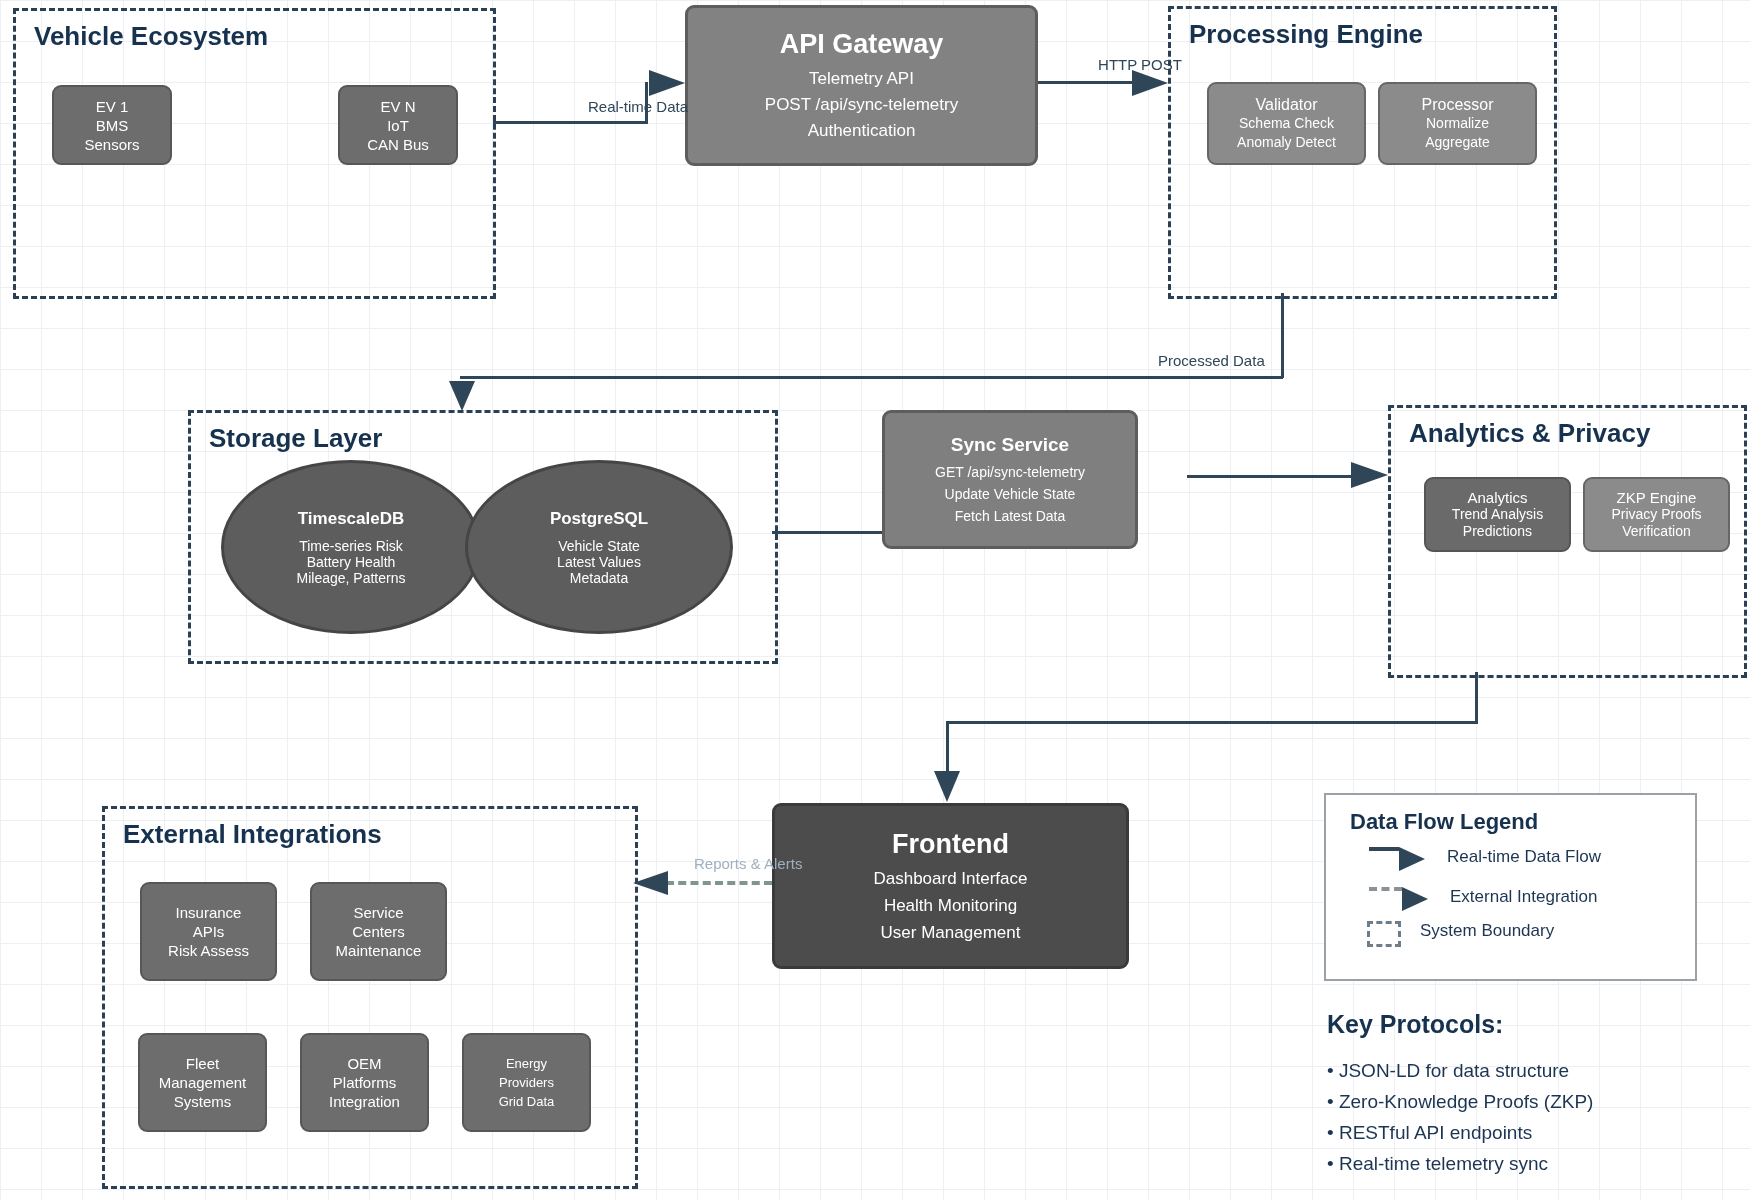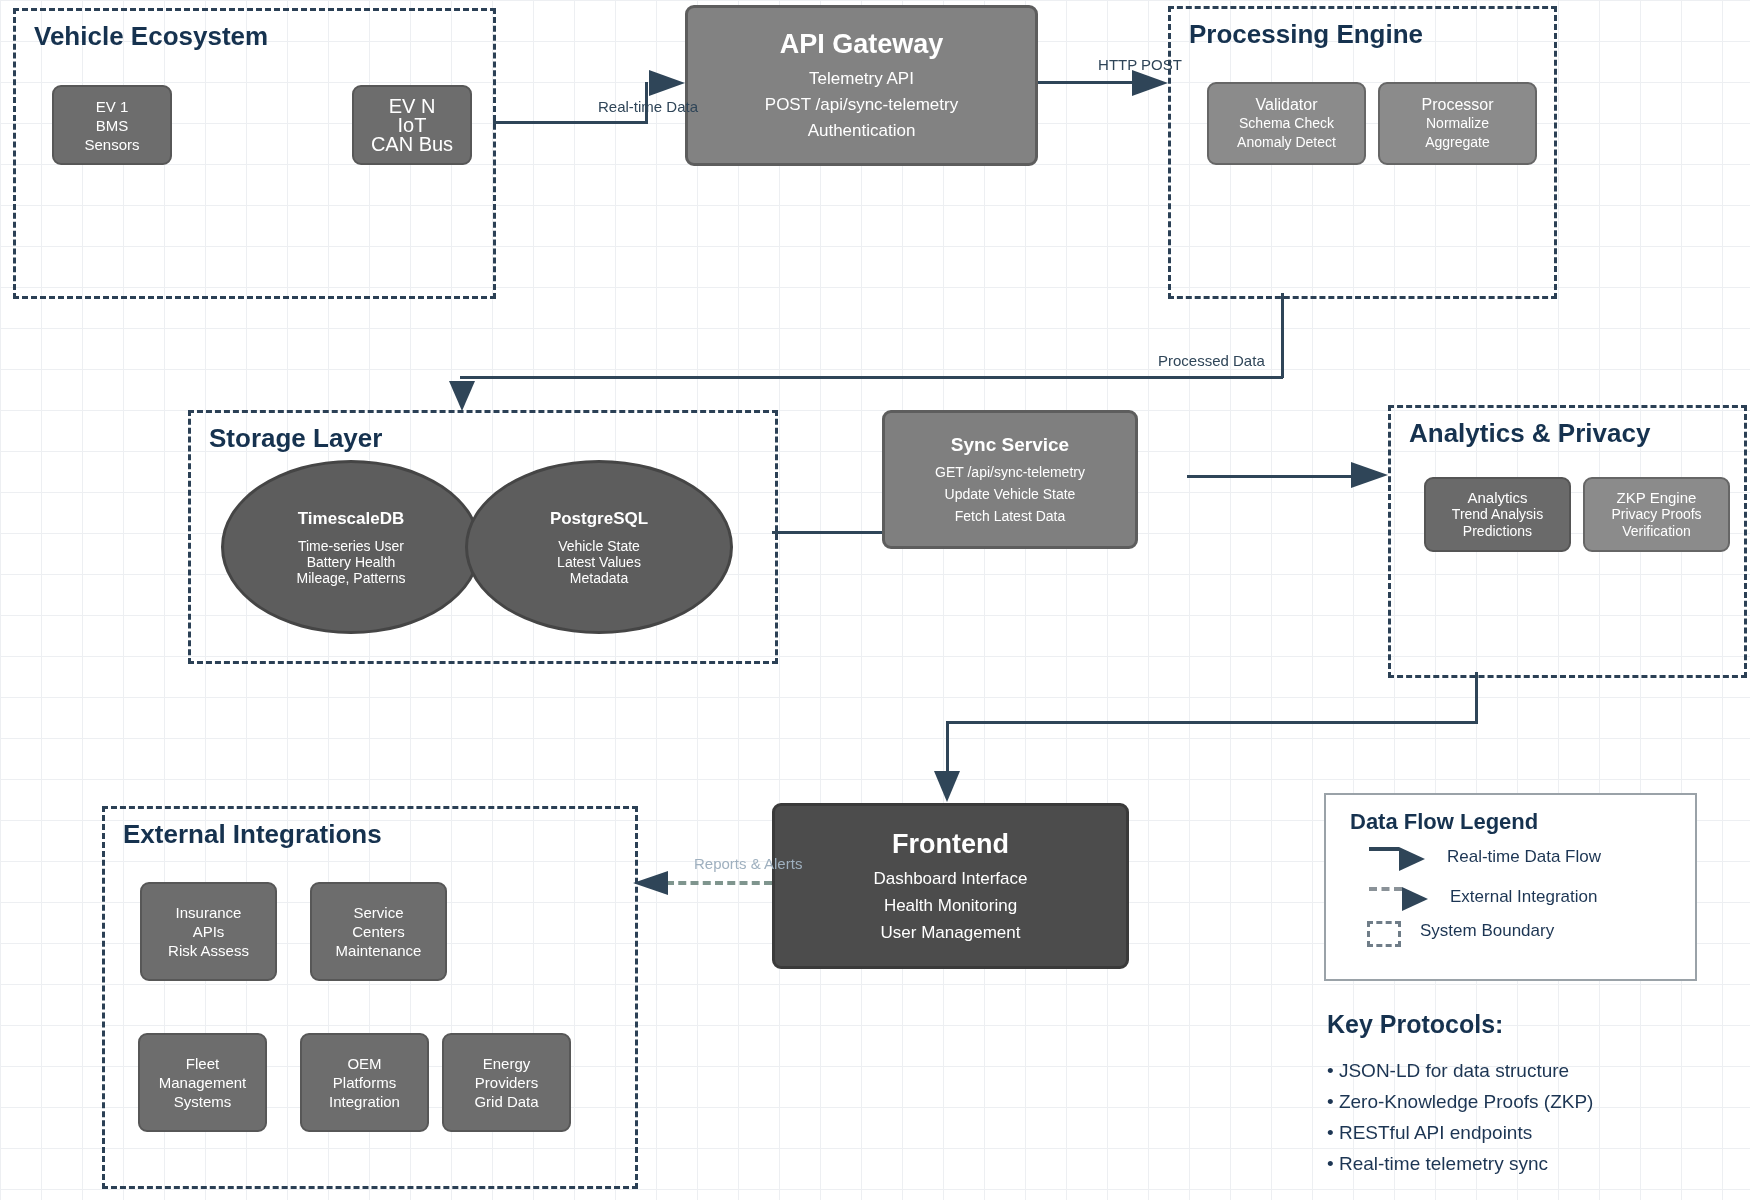--- a/index.html
+++ b/index.html
@@ -25,21 +25,21 @@
   .node{position:absolute;display:flex;flex-direction:column;align-items:center;justify-content:center;
         text-align:center;color:#ffffff;border-radius:9px;z-index:5;}
   .node .t{font-weight:bold;}
   .n-mid{background:#6d6d6d;border:2px solid #575757;}
   .n-light{background:#8b8b8b;border:2px solid #666666;}
   .n-dim{background:#6a6a6a;border:2px solid #555555;}
   .ellipse{border-radius:50%;background:#5d5d5d;border:3px solid #454545;}
 
   #n-ev1{left:52px;top:85px;width:116px;height:76px;font-size:15px;line-height:19px}
   #n-ev2{left:205px;top:85px;width:116px;height:76px;font-size:15px;line-height:19px}
-  #n-evn{left:352px;top:85px;width:116px;height:76px;font-size:20px;line-height:19px}
+  #n-evn{left:338px;top:85px;width:116px;height:76px;font-size:15px;line-height:19px}
 
   #n-api{left:685px;top:5px;width:347px;height:155px;background:#828282;border:3px solid #5d5d5d;font-size:17px;line-height:26px}
   #n-api .t{font-size:27px;line-height:32px;margin-bottom:6px}
 
   #n-validator{left:1207px;top:82px;width:155px;height:79px;font-size:14px;line-height:19px}
   #n-processor{left:1378px;top:82px;width:155px;height:79px;font-size:14px;line-height:19px}
   #n-validator .f,#n-processor .f{font-size:16px}
 
   #n-ts{left:221px;top:460px;width:254px;height:168px;font-size:14px;line-height:16px}
   #n-pg{left:465px;top:460px;width:262px;height:168px;font-size:14px;line-height:16px}
@@ -53,21 +53,21 @@
   #n-analytics .f,#n-zkp .f{font-size:15px}
 
   #n-frontend{left:772px;top:803px;width:351px;height:160px;background:#4c4c4c;border:3px solid #3a3a3a;font-size:17px;line-height:27px}
   #n-frontend .t{font-size:27px;line-height:34px;margin-bottom:4px}
 
   #n-insurance{left:140px;top:882px;width:133px;height:95px;font-size:15px;line-height:19px}
   #n-service{left:310px;top:882px;width:133px;height:95px;font-size:15px;line-height:19px}
   #n-regulatory{left:482px;top:882px;width:133px;height:95px;font-size:15px;line-height:19px}
   #n-fleet{left:138px;top:1033px;width:125px;height:95px;font-size:15px;line-height:19px}
   #n-oem{left:300px;top:1033px;width:125px;height:95px;font-size:15px;line-height:19px}
-  #n-energy{left:442px;top:1033px;width:125px;height:95px;font-size:15px;line-height:19px}
+  #n-energy{left:462px;top:1033px;width:125px;height:95px;font-size:13px;line-height:19px}
 
   
   .edge{position:absolute;background:#2f4558;z-index:3}
   .tri{position:absolute;width:0;height:0;z-index:4}
   #e1a{left:493px;top:121px;width:154px;height:3px}
   #e1b{left:645px;top:82px;width:3px;height:42px}
   #e1c{left:649px;top:70px;border-top:13px solid transparent;border-bottom:13px solid transparent;border-left:36px solid #2f4558}
   #e2a{left:1032px;top:81px;width:102px;height:3px}
   #e2b{left:1132px;top:70px;border-top:13px solid transparent;border-bottom:13px solid transparent;border-left:36px solid #2f4558}
   #e3a{left:1281px;top:293px;width:3px;height:85px}
@@ -80,21 +80,21 @@
   #e5b{left:1351px;top:462px;border-top:13px solid transparent;border-bottom:13px solid transparent;border-left:37px solid #2f4558}
   #e6a{left:1475px;top:672px;width:3px;height:52px}
   #e6b{left:946px;top:721px;width:532px;height:3px}
   #e6c{left:946px;top:723px;width:3px;height:48px}
   #e6d{left:934px;top:771px;border-left:13px solid transparent;border-right:13px solid transparent;border-top:31px solid #2f4558}
   #e7a{left:666px;top:881px;width:106px;height:0;background:none;border-top:4px dashed #7f958e}
   #e7b{left:633px;top:871px;border-top:12px solid transparent;border-bottom:12px solid transparent;border-right:35px solid #2f4558}
 
   
   .elabel{position:absolute;font-size:15px;color:#2f4558;z-index:6;white-space:nowrap}
-  #l-realtime{left:578px;top:98px;width:120px;text-align:right}
+  #l-realtime{left:578px;top:98px;width:120px;text-align:center}
   #l-http{left:1088px;top:56px;width:104px;text-align:center}
   #l-processed{left:1158px;top:352px;width:122px;text-align:left}
   #l-reports{left:694px;top:855px;width:130px;color:#9fb0bf}
 
   
   #legend{position:absolute;left:1324px;top:793px;width:369px;height:184px;border:2px solid #9aa2a8;background:#ffffff;z-index:6}
   #legend .lg-title{position:absolute;left:24px;top:14px;font-size:22px;font-weight:bold;color:#16324f}
   .lg-row{position:absolute;display:flex;align-items:flex-start}
   #lg-row1{left:43px;top:52px}
   #lg-row2{left:43px;top:92px}
@@ -187,21 +187,21 @@
     <div>Anomaly Detect</div>
   </div>
   <div class="node n-light" id="n-processor">
     <div class="f">Processor</div>
     <div>Normalize</div>
     <div>Aggregate</div>
   </div>
 
   <div class="node ellipse" id="n-ts">
     <div class="t">TimescaleDB</div>
-    <div>Time-series User</div>
+    <div>Time-series Risk</div>
     <div>Battery Health</div>
     <div>Mileage, Patterns</div>
   </div>
   <div class="node ellipse" id="n-pg">
     <div class="t">PostgreSQL</div>
     <div>Vehicle State</div>
     <div>Latest Values</div>
     <div>Metadata</div>
   </div>
 

